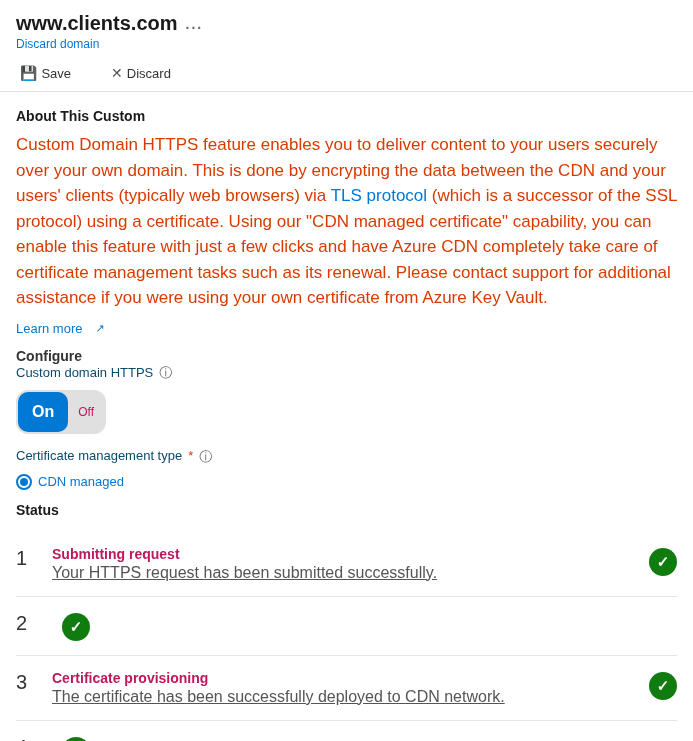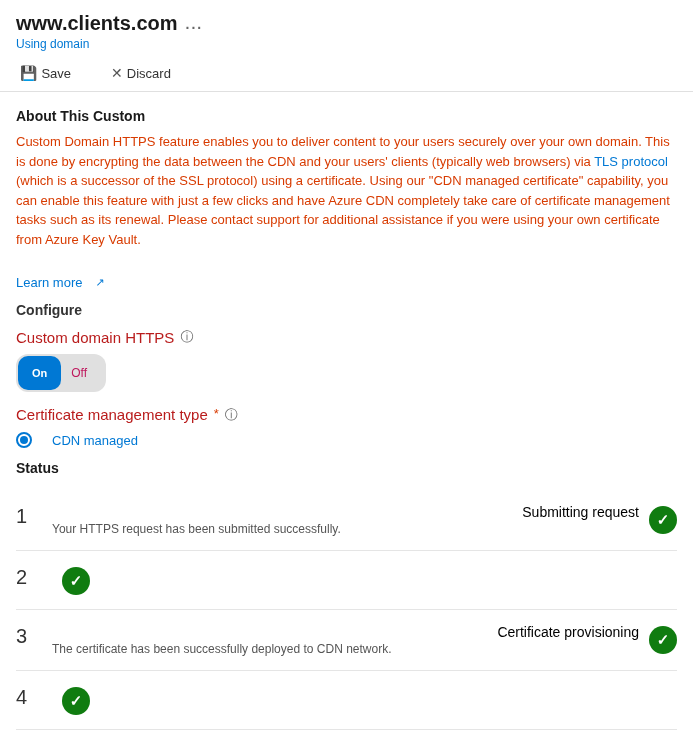--- a/index.html
+++ b/index.html
@@ -63,24 +63,24 @@
     .content {
       padding: 16px;
     }
     .section-title {
       font-size: 14px;
       font-weight: 700;
       color: #1a1a1a;
       margin-bottom: 8px;
     }
     .description-text {
-      font-size: 13px;
+      font-size: 17px;
       color: #d83b01;
       line-height: 1.5;
-      margin-bottom: 20px;
+      margin-bottom: 4px;
     }
     .description-text a {
       color: #0078d4;
       text-decoration: none;
     }
     .learn-more {
       color: #0078d4;
       font-size: 13px;
       display: inline-flex;
       align-items: center;
@@ -88,31 +88,30 @@
       text-decoration: none;
       margin-top: 6px;
       margin-bottom: 12px;
     }
     .learn-more-icon {
       font-size: 11px;
     }
     .configure-title {
       font-weight: 700;
       font-size: 14px;
-      margin-bottom: 10px;
     }
     .field-row {
       display: flex;
       align-items: center;
       gap: 6px;
       margin-bottom: 8px;
     }
     .field-label {
-      font-size: 15px;
-      color: #b91c1c;
+      font-size: 13px;
+      color: #0c4a6e;
     }
     .info-icon {
       color: #666;
       font-size: 13px;
       cursor: pointer;
     }
     .toggle-container {
       display: flex;
       align-items: center;
       background: #e0e0e0;
@@ -120,21 +119,21 @@
       padding: 2px;
       width: 90px;
       margin-bottom: 14px;
       margin-top: 4px;
     }
     .toggle-on {
       background: #0078d4;
       color: #fff;
       border-radius: 10px;
       padding: 11px 14px;
-      font-size: 11px;
+      font-size: 16px;
       font-weight: 600;
       cursor: pointer;
       border: none;
     }
     .toggle-off {
       background: transparent;
       color: #be185d;
       border-radius: 10px;
       padding: 3px 10px;
       font-size: 12px;
@@ -146,21 +145,21 @@
       align-items: flex-start;
       gap: 6px;
       margin-bottom: 8px;
     }
     .required-star {
       color: #d83b01;
     }
     .radio-row {
       display: flex;
       align-items: center;
-      gap: 20px;
+      gap: 6px;
       margin-bottom: 12px;
     }
     .radio-btn {
       width: 16px;
       height: 16px;
       border-radius: 50%;
       border: 2px solid #0078d4;
       display: inline-flex;
       align-items: center;
       justify-content: center;
@@ -201,28 +200,28 @@
       color: #333;
       min-width: 28px;
       margin-right: 8px;
       line-height: 1.2;
     }
     .status-content {
       flex: 1;
     }
     .status-item-title {
       font-size: 14px;
-      color: #000000;
-      font-weight: 400;
+      color: #be185d;
+      font-weight: 700;
       margin-bottom: 2px;
-      text-align: right;
     }
     .status-item-desc {
-      font-size: 12px;
+      font-size: 16px;
       color: #555;
+      text-decoration: underline;
     }
     .status-item-desc a {
       color: #0078d4;
       text-decoration: none;
     }
     .status-check {
       width: 28px;
       height: 28px;
       border-radius: 50%;
       background: #107c10;
@@ -240,21 +239,21 @@
     }
   </style>
 </head>
 <body>
 
 <div class="header">
   <div class="header-title">
     <span>www.clients.com</span>
     <span class="header-ellipsis">...</span>
   </div>
-  <div class="header-subtitle">Using domain</div>
+  <div class="header-subtitle">Discard domain</div>
 </div>
 
 <div class="toolbar">
   <button class="toolbar-btn">
     <span class="toolbar-icon">💾</span>
     <span>Save</span>
   </button>
   <span class="toolbar-sep"></span>
   <button class="toolbar-btn">
     <span class="toolbar-icon">✕</span>

